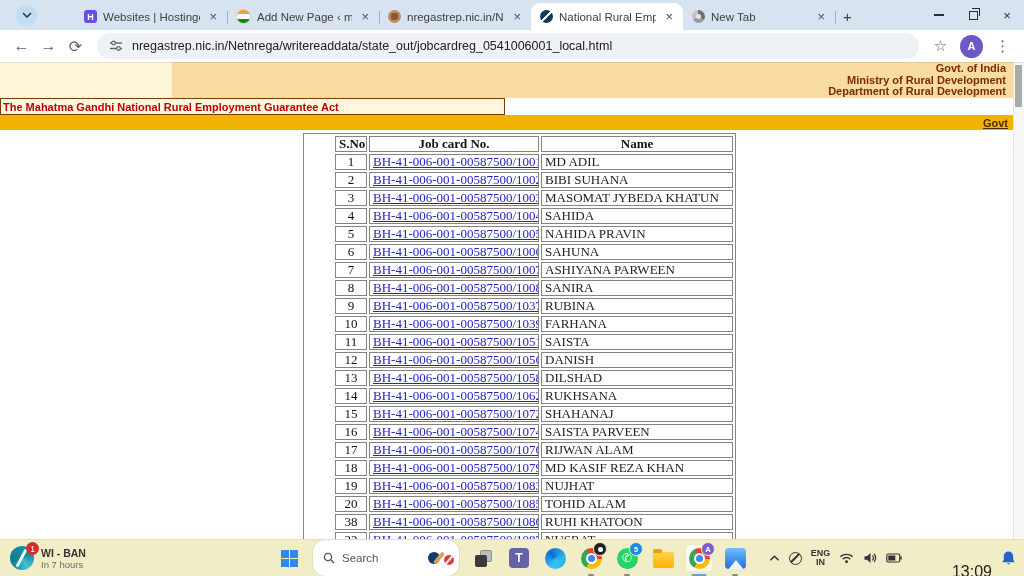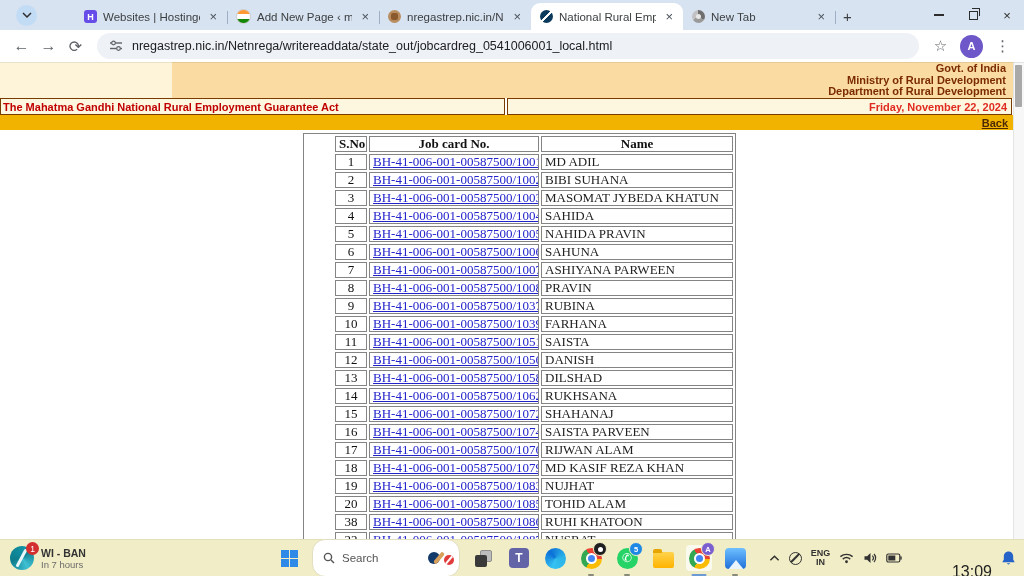--- a/index.html
+++ b/index.html
@@ -188,24 +188,23 @@
     <div class="hdr-band">
       <div class="hdr-cream"></div>
       <div class="govt-lines">
         <div>Govt. of India</div>
         <div>Ministry of Rural Development</div>
         <div>Department of Rural Development</div>
       </div>
     </div>
     <div class="title-row">
       <div class="act-cell">The Mahatma Gandhi National Rural Employment Guarantee Act</div>
-      <div class="date-cell">Friday, November 22, 2024</div>
     </div>
     <div class="gold-bar">
-      <span class="back-link">Back</span>
+      <span class="back-link">Govt</span>
     </div>
 
     <div class="content">
       <table class="jobcards">
         <colgroup>
             <col class="c-sno">
             <col class="c-card">
             <col class="c-name">
           </colgroup>
         <thead>
@@ -248,21 +247,21 @@
             <td class="name-cell">SAHUNA</td>
           </tr>
             <tr>
             <td class="sno-cell">7</td>
             <td><a class="jobcard-link">BH-41-006-001-00587500/1007</a></td>
             <td class="name-cell">ASHIYANA PARWEEN</td>
           </tr>
             <tr>
             <td class="sno-cell">8</td>
             <td><a class="jobcard-link">BH-41-006-001-00587500/1008</a></td>
-            <td class="name-cell">PRAVIN</td>
+            <td class="name-cell">SANIRA</td>
           </tr>
             <tr>
             <td class="sno-cell">9</td>
             <td><a class="jobcard-link">BH-41-006-001-00587500/1037</a></td>
             <td class="name-cell">RUBINA</td>
           </tr>
             <tr>
             <td class="sno-cell">10</td>
             <td><a class="jobcard-link">BH-41-006-001-00587500/1039</a></td>
             <td class="name-cell">FARHANA</td>

